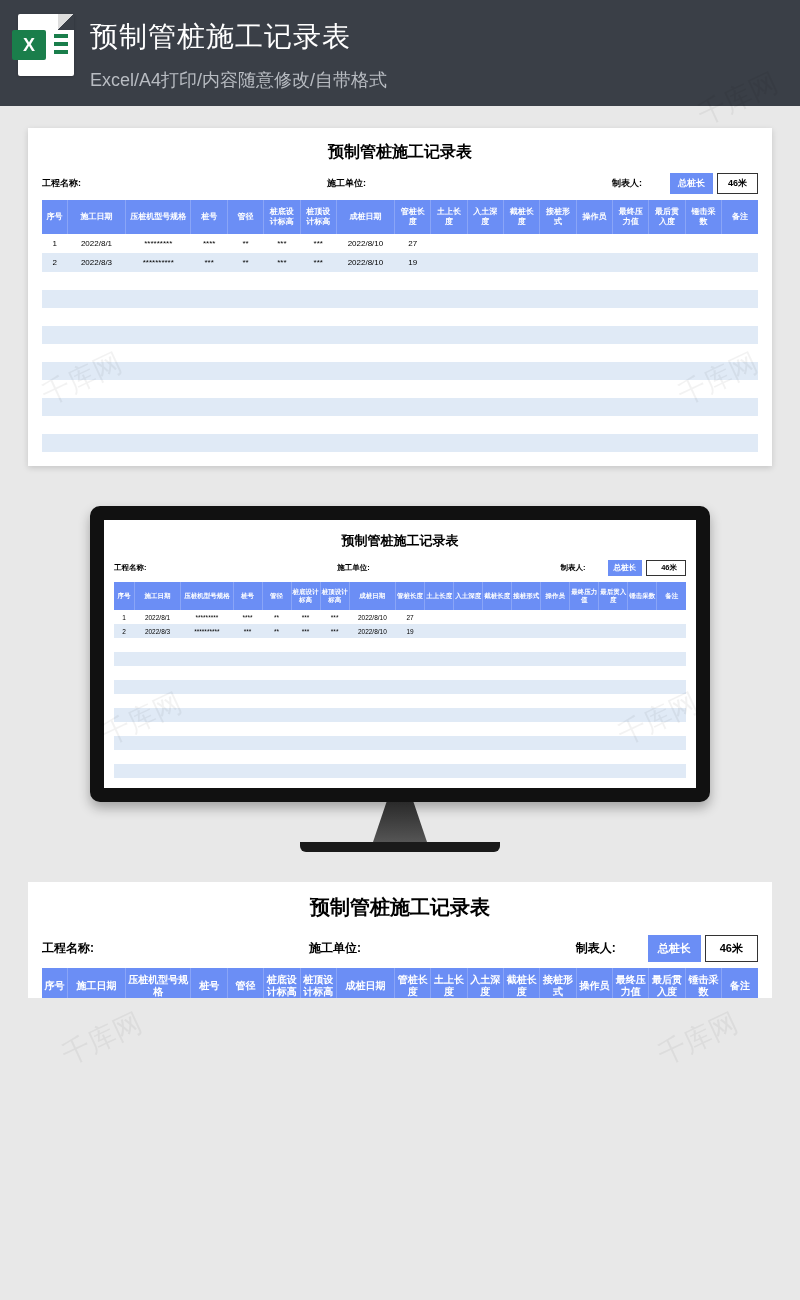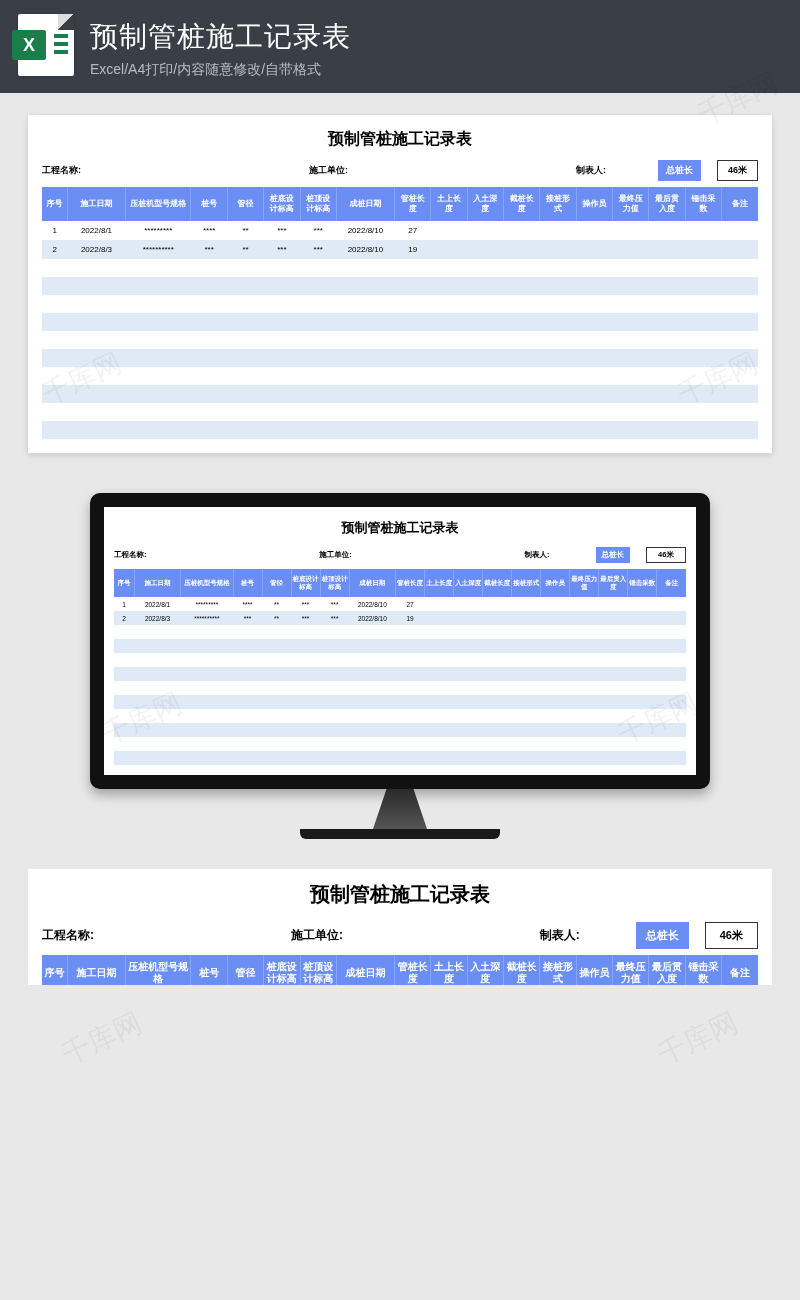--- a/index.html
+++ b/index.html
@@ -50,58 +50,58 @@
     font-weight: bold;
     font-size: 18px;
     display: flex; align-items: center; justify-content: center;
     border-radius: 2px;
   }
   .excel-icon .ln { position:absolute; right:6px; height:4px; background:#1a7e4b; }
   .excel-icon .l1 { top:20px; width:14px; }
   .excel-icon .l2 { top:28px; width:14px; }
   .excel-icon .l3 { top:36px; width:14px; }
   .top-title { font-size: 28px; font-weight: 400; letter-spacing: 1px; }
-  .top-sub { font-size: 14px; color: #b8bcc2; margin-top: 5px; }
+  .top-sub { font-size: 18px; color: #b8bcc2; margin-top: 12px; }
 
   
   .panel {
     background: #fff;
     margin: 22px 28px;
     box-shadow: 0 2px 6px rgba(0,0,0,0.15);
     padding: 10px 14px 14px 14px;
   }
   .sheet-title {
     text-align: center;
     font-size: 16px;
     font-weight: 700;
     margin: 4px 0 10px 0;
   }
   .meta-row {
     display: flex;
     align-items: center;
     font-size: 9px;
     font-weight: 700;
-    gap: 16px;
+    gap: 4px;
     margin-bottom: 6px;
   }
   .meta-row .spacer { flex: 1; }
   .meta-label { white-space: nowrap; }
   .badge {
     background: #6b8ef5;
     color: #fff;
     padding: 4px 8px;
     font-size: 9px;
     font-weight: 700;
   }
   .meta-val {
     border: 1px solid #333;
     padding: 3px 10px;
     font-size: 9px;
     min-width: 40px;
-    text-align: center;
+    text-align: right;
   }
 
   table.sheet {
     width: 100%;
     border-collapse: collapse;
     table-layout: fixed;
     font-size: 8px;
   }
   table.sheet th {
     background: #6b8ef5;

